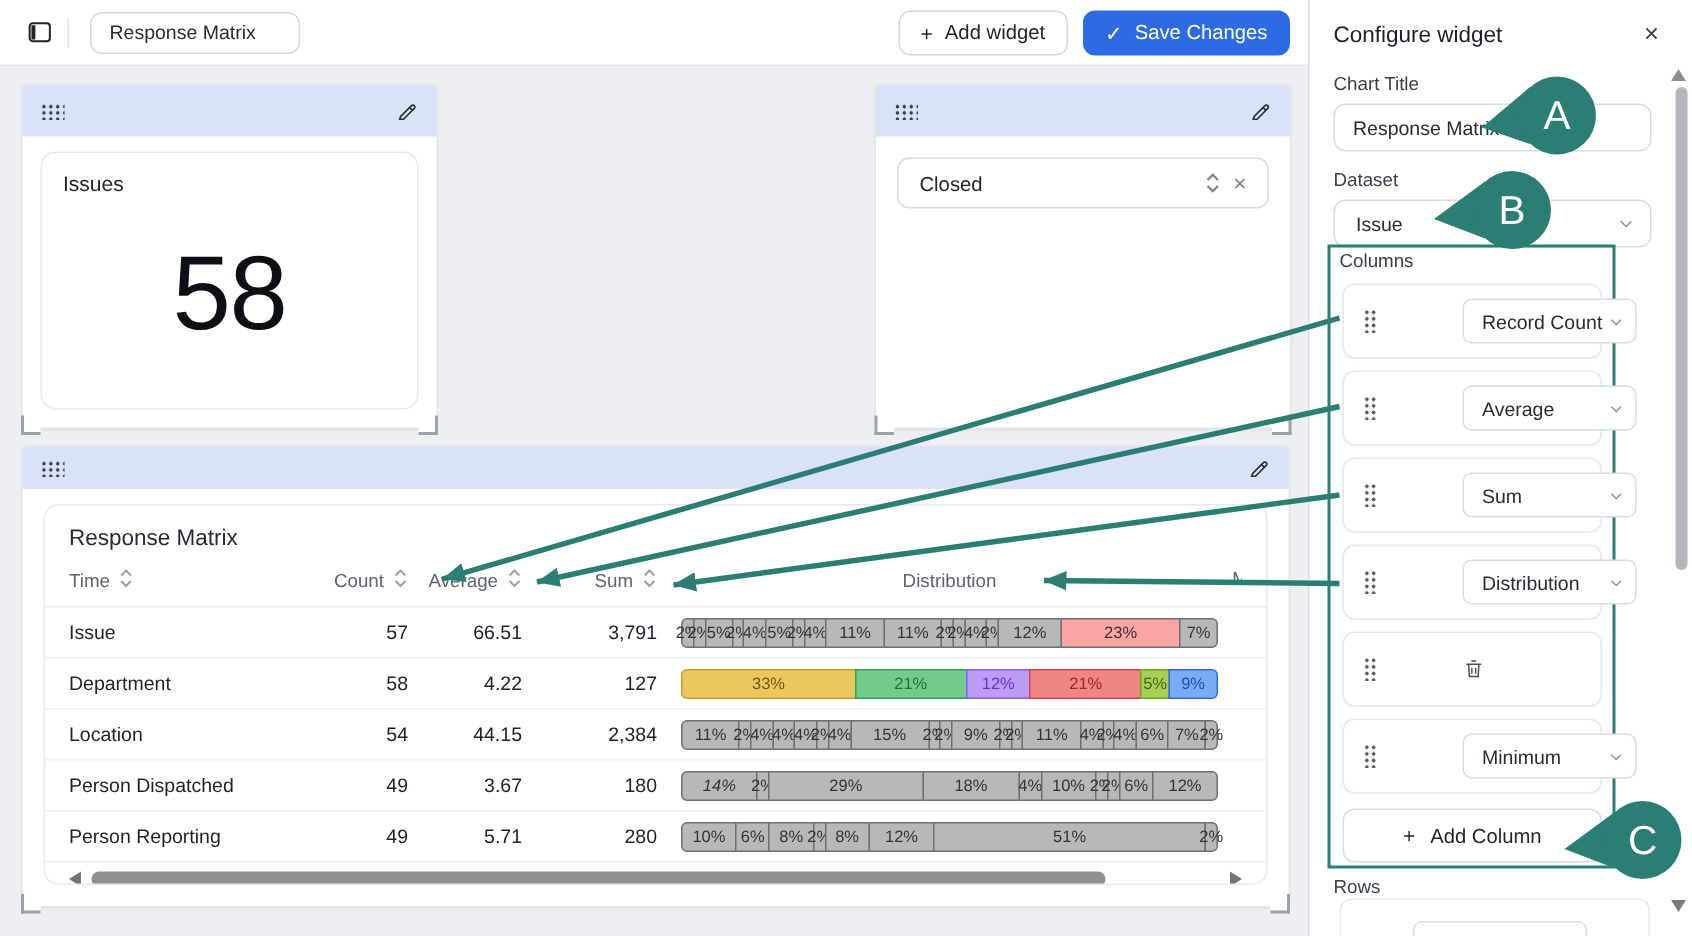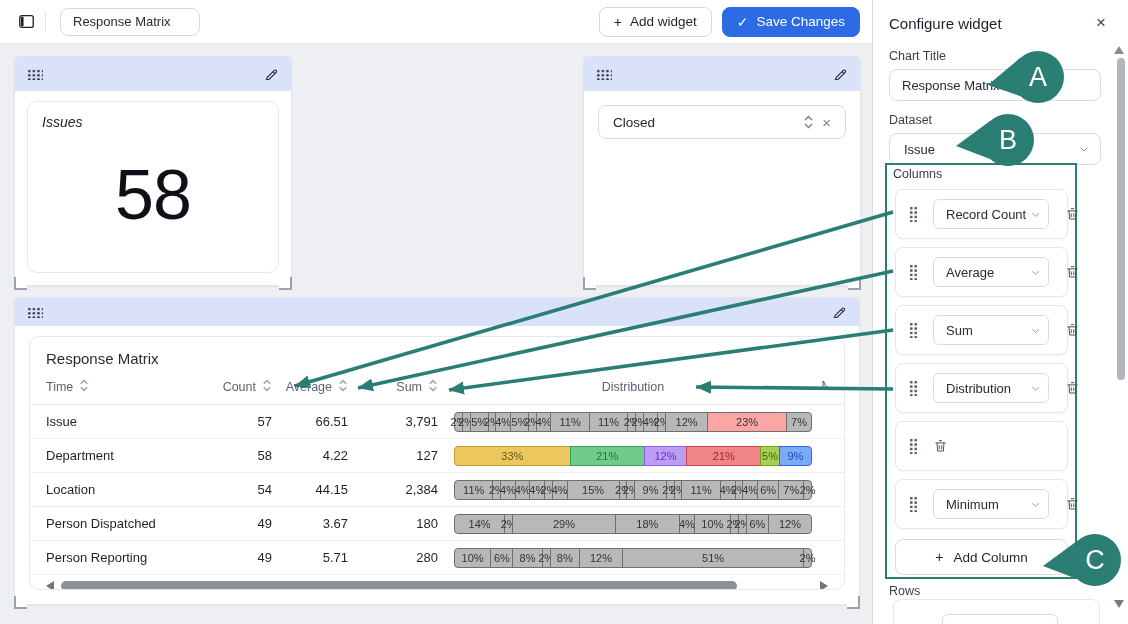--- a/index.html
+++ b/index.html
@@ -22,21 +22,21 @@
   .widget{position:absolute;background:#fff;border:1px solid #e2e6ec;border-radius:4px;
           box-shadow:0 1px 2px rgba(16,24,40,.05);display:flex;flex-direction:column;z-index:2;}
   .w-head{height:34px;flex:0 0 auto;background:#d9e2f8;display:flex;align-items:center;justify-content:space-between;
           padding:0 12px;border-radius:3px 3px 0 0;}
   .w-head.slim{height:28px;}
   .dots9{width:16px;height:11px;background-image:radial-gradient(circle,#3a4049 1.15px,transparent 1.35px);
          background-size:4.6px 4.2px;cursor:grab;}
   .pencil{display:flex;cursor:pointer;}
   .metric-card{flex:1;margin:10px 12px 12px;border:1px solid #e5e8ee;border-radius:10px;
                display:flex;flex-direction:column;padding:12px 14px;background:#fff;min-height:0;}
-  .metric-title{font-size:14px;color:#21262e;font-style:italic;}
+  .metric-title{font-size:14px;color:#21262e;}
   .metric-value{flex:1;display:flex;align-items:center;justify-content:center;color:#0d1117;}
   .v-big{font-size:70px;letter-spacing:-1px;}
   .v-time{font-size:46px;}
   .filter-select{margin:14px;height:32px;border:1px solid #d8dce2;border-radius:8px;background:#fff;
                  display:flex;align-items:center;padding:0 10px 0 14px;font-size:13.5px;color:#21262e;cursor:pointer;}
   .filter-select .fl{flex:1;}
   .icon-btn{display:flex;align-items:center;justify-content:center;padding:0 4px;color:#7d838c;cursor:pointer;}
   .x-glyph{font-size:15px;color:#7d838c;}
   .rz{position:absolute;width:11px;height:11px;background:#fff;z-index:3;}
   .rz.l{left:-1px;bottom:-5px;border-left:2px solid #9aa2ab;border-bottom:2px solid #9aa2ab;}
@@ -74,21 +74,21 @@
   .sb-label{font-size:12.5px;color:#39414e;margin:16px 7px 6px 16px;}
   .sb-label.tight{margin-top:12px;}
   .sb-input{margin-left:16px;width:212px;height:32px;border:1px solid #d8dce2;border-radius:8px;padding:0 12px;
             font-size:13px;color:#262c36;font-family:"Liberation Sans",sans-serif;box-sizing:border-box;outline:none;display:block;}
   .sb-select{margin-left:16px;width:212px;height:32px;border:1px solid #d8dce2;border-radius:8px;box-sizing:border-box;
              display:flex;align-items:center;padding:0 10px 0 14px;font-size:13px;color:#262c36;cursor:pointer;background:#fff;}
   .sb-select .fl{flex:1;}
   .columns-box{position:absolute;left:12px;top:163px;width:192px;height:416px;border:2px solid #2b7e74;box-sizing:border-box;background:transparent;}
   .box-label{font-size:12.5px;color:#39414e;margin:2px 0 0 6px;}
   .col-card{height:50px;margin:8px 7px 0 8px;border:1px solid #e4e7ec;border-radius:8px;background:#fff;
-            box-shadow:0 1px 2px rgba(16,24,40,.04);display:flex;align-items:center;padding:0 10px 0 13px;box-sizing:border-box;}
+            box-shadow:0 1px 2px rgba(16,24,40,.04);display:flex;align-items:center;padding:0 10px 0 13px;box-sizing:border-box;gap:42px;}
   .drag8{width:9px;height:16px;background-image:radial-gradient(circle,#555b63 1.2px,transparent 1.4px);
          background-size:4.5px 4.4px;margin-right:15px;cursor:grab;flex:0 0 auto;}
   .mini-select{flex:0 0 116px;height:30px;border:1px solid #d8dce2;border-radius:6px;display:flex;align-items:center;
                padding:0 7px 0 12px;font-size:13px;color:#262c36;margin-right:16px;box-sizing:border-box;cursor:pointer;background:#fff;}
   .mini-select .ms-l{flex:1;white-space:nowrap;}
   .chev{display:flex;}
   .trash{display:flex;cursor:pointer;}
   .add-col{margin:10px 7px 0 8px;height:34px;border:1px solid #d8dce2;border-radius:8px;background:#fff;
            display:flex;align-items:center;justify-content:center;gap:10px;font-size:13.5px;color:#1f252e;cursor:pointer;}
   .rows-label{position:absolute;left:16px;top:584px;font-size:12.5px;color:#39414e;}
@@ -293,21 +293,21 @@
               <span class="seg" style="flex-grow: 2; background: rgb(184, 184, 184); border-color: rgb(111, 111, 111); color: rgb(52, 52, 52);">2%</span>
             </div>
             <div class="td c5"></div>
           </div>
           <div class="t-row">
             <div class="td c0">Person Dispatched</div>
             <div class="td c1">49</div>
             <div class="td c2">3.67</div>
             <div class="td c3">180</div>
             <div class="dist">
-              <span class="seg" style="flex-grow: 14; background: rgb(184, 184, 184); border-color: rgb(111, 111, 111); color: rgb(52, 52, 52);">14%</span>
+              <span class="seg" style="flex-grow: 14; background: rgb(184, 184, 184); border-color: rgb(111, 111, 111); color: rgb(52, 52, 52); font-style: italic;">14%</span>
               <span class="seg" style="flex-grow: 2; background: rgb(184, 184, 184); border-color: rgb(111, 111, 111); color: rgb(52, 52, 52);">2%</span>
               <span class="seg" style="flex-grow: 29; background: rgb(184, 184, 184); border-color: rgb(111, 111, 111); color: rgb(52, 52, 52);">29%</span>
               <span class="seg" style="flex-grow: 18; background: rgb(184, 184, 184); border-color: rgb(111, 111, 111); color: rgb(52, 52, 52);">18%</span>
               <span class="seg" style="flex-grow: 4; background: rgb(184, 184, 184); border-color: rgb(111, 111, 111); color: rgb(52, 52, 52);">4%</span>
               <span class="seg" style="flex-grow: 10; background: rgb(184, 184, 184); border-color: rgb(111, 111, 111); color: rgb(52, 52, 52);">10%</span>
               <span class="seg" style="flex-grow: 2; background: rgb(184, 184, 184); border-color: rgb(111, 111, 111); color: rgb(52, 52, 52);">2%</span>
               <span class="seg" style="flex-grow: 2; background: rgb(184, 184, 184); border-color: rgb(111, 111, 111); color: rgb(52, 52, 52);">2%</span>
               <span class="seg" style="flex-grow: 6; background: rgb(184, 184, 184); border-color: rgb(111, 111, 111); color: rgb(52, 52, 52);">6%</span>
               <span class="seg" style="flex-grow: 12; background: rgb(184, 184, 184); border-color: rgb(111, 111, 111); color: rgb(52, 52, 52);">12%</span>
             </div>

